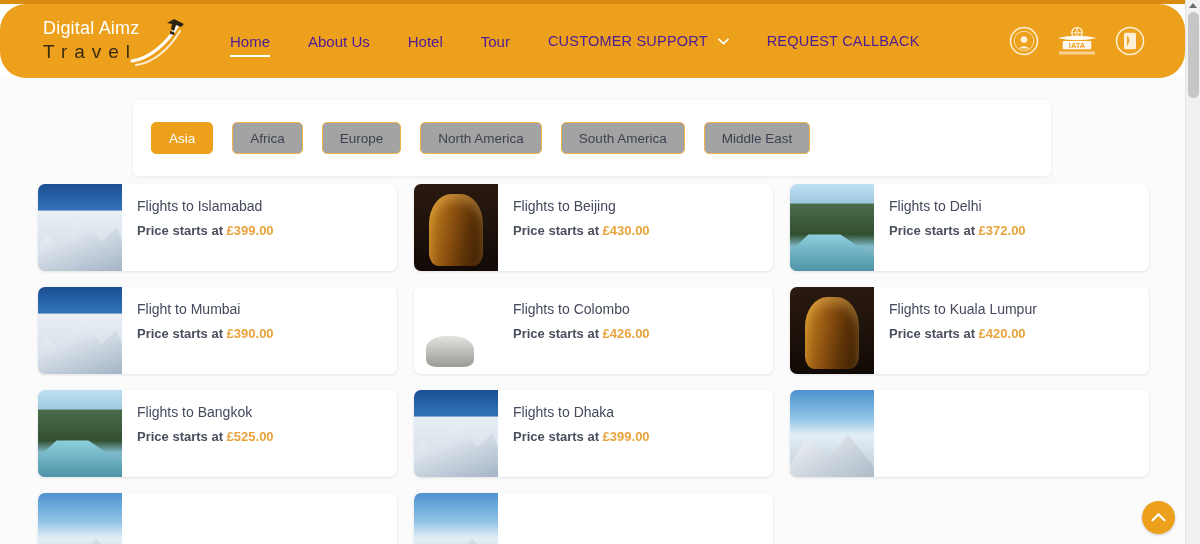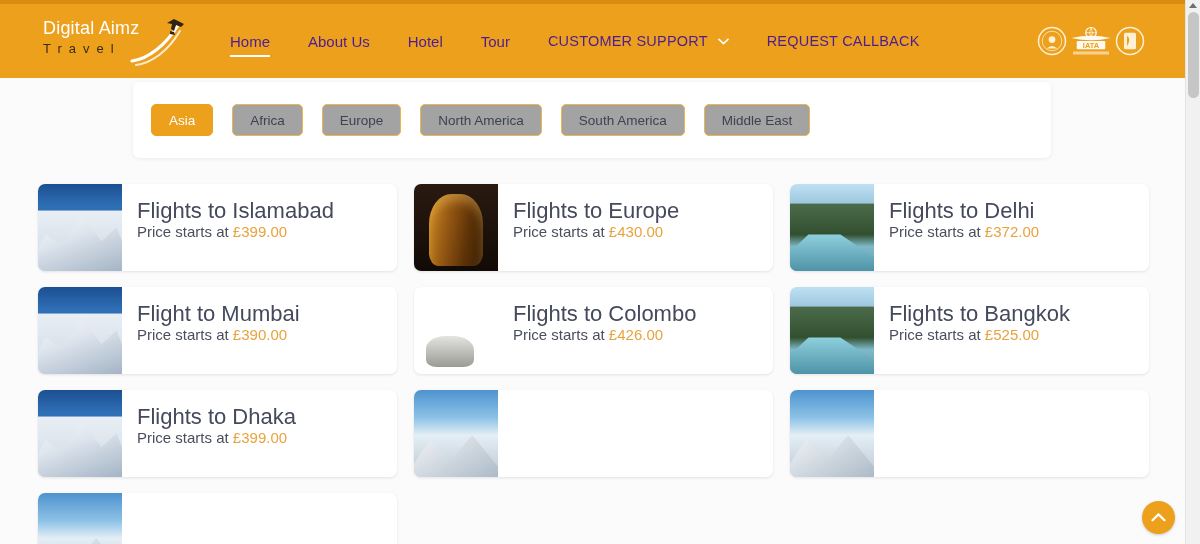--- a/index.html
+++ b/index.html
@@ -44,37 +44,38 @@
     border-radius: 6px;
   }
 
   
   .site-header {
     position: absolute; top: 4px; left: 0;
     width: 1185px; height: 74px;
     background: #eda01b;
     display: flex;
     align-items: center;
+    border-radius: 26px;
   }
   .logo {
     position: relative;
     margin-left: 40px;
     width: 148px; height: 52px;
     display: block;
     flex: 0 0 auto;
   }
   .logo-line1 {
     position: absolute; top: 3px; left: 3px;
     font-size: 18px; color: #ffffff;
     letter-spacing: 0.2px;
     white-space: nowrap;
   }
   .logo-line2 {
     position: absolute; top: 26px; left: 3px;
-    font-size: 13px; color: #3a2c10;
+    font-size: 19px; color: #3a2c10;
     letter-spacing: 7px;
     white-space: nowrap;
   }
   .logo-swoosh { position: absolute; top: 0; right: 0; width: 58px; height: 52px; }
 
   .main-nav {
     display: flex; align-items: center;
     margin-left: 42px;
     gap: 0;
   }
@@ -97,34 +98,34 @@
   }
   .nav-caret {
     display: inline-block;
     margin-left: 6px;
     transform: translateY(-1px);
   }
 
   .badges {
     position: absolute; right: 40px; top: 50%;
     transform: translateY(-50%);
-    display: flex; align-items: center; 
+    display: flex; align-items: center; gap: 14px;
   }
   .badge-seal { width: 30px; height: 30px; display: block; opacity: .92; }
   .badge-iata { width: 48px; height: 34px; display: block; opacity: .95; }
 
   
   .page-body {
     position: absolute; top: 78px; left: 0;
     width: 1185px; height: 466px;
     background: #fbfbfb;
   }
 
   .filter-card {
-    position: absolute; top: 4px; left: 133px;
+    position: absolute; top: 22px; left: 133px;
     width: 918px; height: 76px;
     background: #ffffff;
     border-radius: 6px;
     box-shadow: 0 1px 4px rgba(0,0,0,0.07);
     display: flex; align-items: center;
     padding: 0 18px;
     gap: 19px;
   }
   .filter-tab {
     height: 32px;
@@ -168,30 +169,32 @@
     background-size: cover;
     background-position: center;
     position: relative;
     overflow: hidden;
   }
   .card-body {
     flex: 1 1 auto;
     padding: 15px 0 0 15px;
   }
   .card-title {
-    font-size: 22px;
+    font-size: 14px;
     color: #44495c;
     font-weight: 400;
     line-height: 1.1;
     white-space: nowrap;
   }
   .card-price-line {
-    font-size: 15px;
+    margin-top: 9px;
+    font-size: 13px;
     color: #4a4f5e;
     white-space: nowrap;
+    font-weight: bold;
   }
   .card-price {
     color: #e8a33d;
   }
 
   
   .scroll-top {
     position: absolute;
     right: 25px; bottom: 10px;
     width: 33px; height: 33px;
@@ -355,21 +358,21 @@
           <div class="card-title">Flights to Islamabad</div>
           <div class="card-price-line">
             <span>Price starts at </span><span class="card-price">£399.00</span>
           </div>
         </div>
       </div>
 
       <div class="flight-card">
         <div class="card-thumb th-bell"></div>
         <div class="card-body">
-          <div class="card-title">Flights to Europe</div>
+          <div class="card-title">Flights to Beijing</div>
           <div class="card-price-line">
             <span>Price starts at </span><span class="card-price">£430.00</span>
           </div>
         </div>
       </div>
 
       <div class="flight-card">
         <div class="card-thumb th-river"></div>
         <div class="card-body">
           <div class="card-title">Flights to Delhi</div>
@@ -393,20 +396,29 @@
         <div class="card-thumb th-rhino"></div>
         <div class="card-body">
           <div class="card-title">Flights to Colombo</div>
           <div class="card-price-line">
             <span>Price starts at </span><span class="card-price">£426.00</span>
           </div>
         </div>
       </div>
 
 
+      <div class="flight-card">
+        <div class="card-thumb th-bell"></div>
+        <div class="card-body">
+          <div class="card-title">Flights to Kuala Lumpur</div>
+          <div class="card-price-line">
+            <span>Price starts at </span><span class="card-price">£420.00</span>
+          </div>
+        </div>
+      </div>
 
       <div class="flight-card">
         <div class="card-thumb th-river"></div>
         <div class="card-body">
           <div class="card-title">Flights to Bangkok</div>
           <div class="card-price-line">
             <span>Price starts at </span><span class="card-price">£525.00</span>
           </div>
         </div>
       </div>

